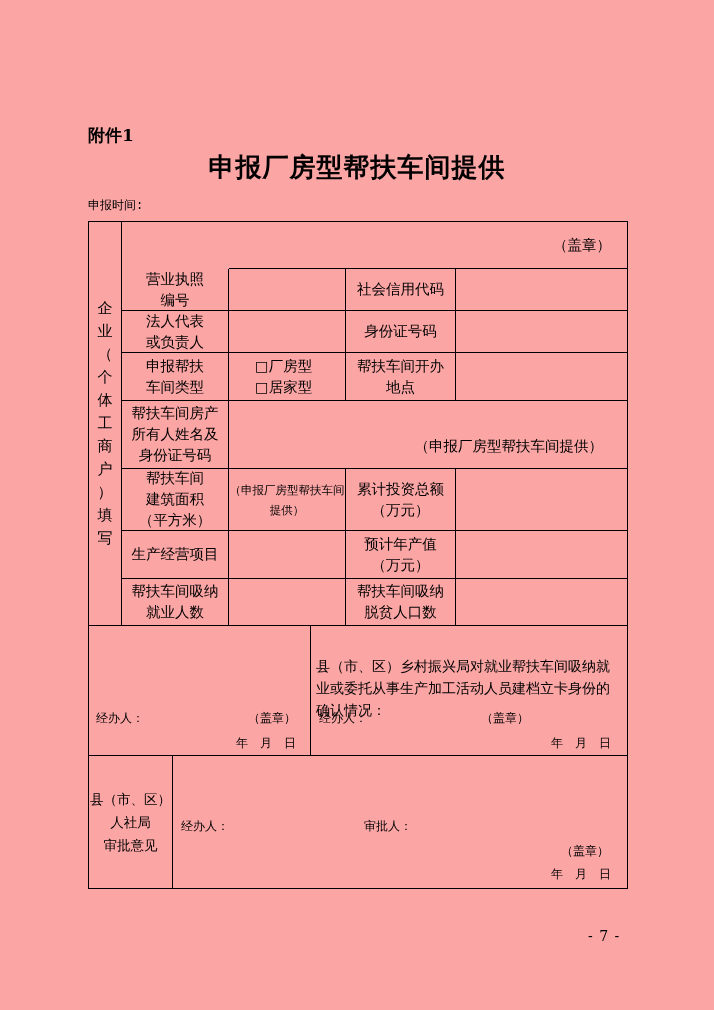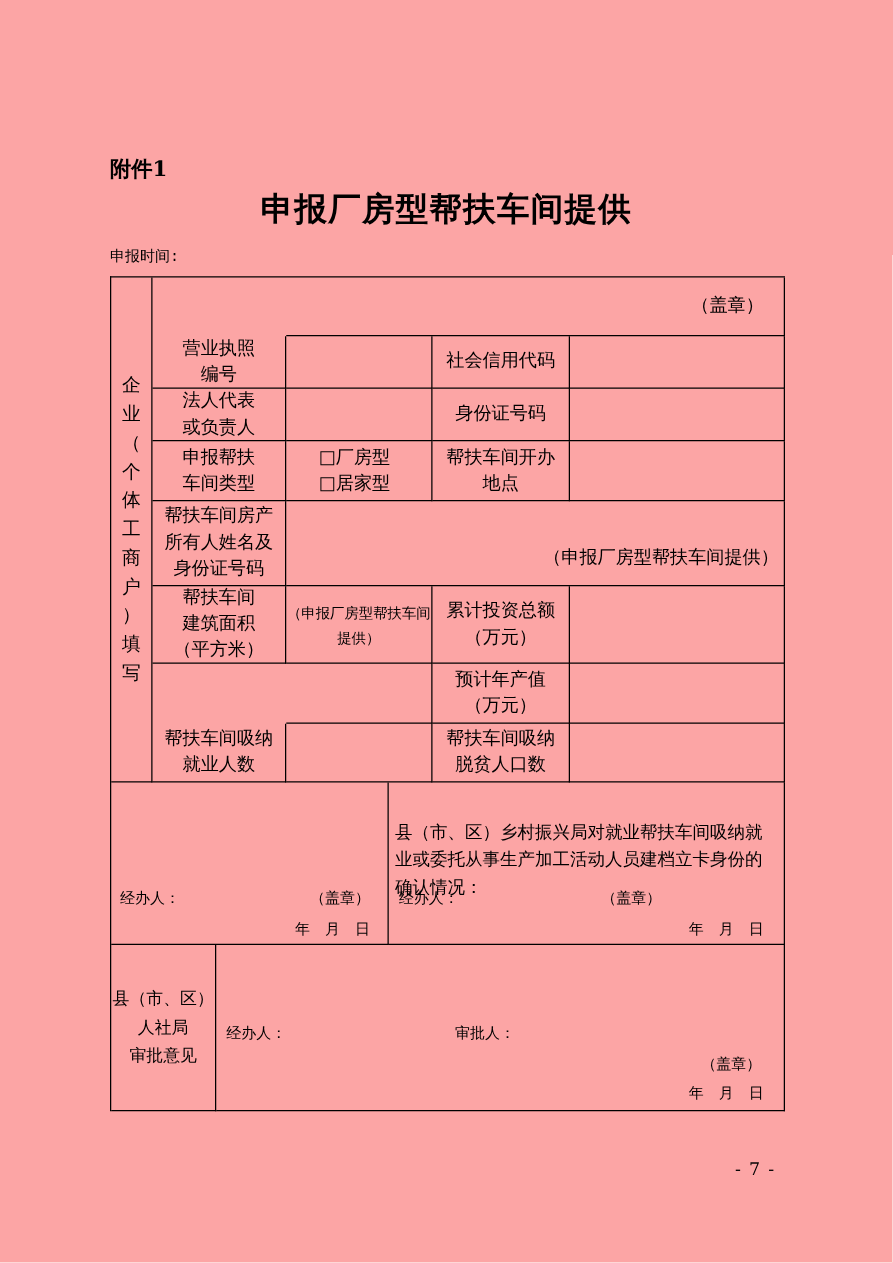--- a/index.html
+++ b/index.html
@@ -23,21 +23,21 @@
 
   .cell { position:absolute; border-right:1px solid #000; border-bottom:1px solid #000;
           font-size:14.5px; line-height:21px; display:flex; align-items:center;
           justify-content:center; text-align:center; white-space:pre-line; }
 
   .vert { width:17px; font-size:15px; line-height:23px; text-align:center;
           word-break:break-all; line-break:anywhere; }
 
   .seal-r  { justify-content:flex-end; padding-right:16px; }
   .opts    { justify-content:flex-start; text-align:left; padding-left:26px; }
-  .hint-br { justify-content:flex-end; align-items:flex-end; padding:0 4px 11px 0; }
+  .hint-br { justify-content:flex-end; align-items:flex-end; padding:0 24px 11px 0; }
   .hint-sm { font-size:11.5px; line-height:20px; }
 
   .box { display:block; text-align:left; padding:7px 5px; white-space:pre-line;
          line-height:22px; font-size:14px; }
   .abs { position:absolute; font-size:12px; line-height:17px; white-space:pre; }
 
   .appr-label { font-size:13.5px; line-height:23px; }
   .appr-main  { display:block; }
 </style>
 </head>
@@ -88,20 +88,21 @@
 
     <div class="cell" style="left:33px;top:247px;width:107px;height:62px">帮扶车间
 建筑面积
 （平方米）</div>
     <div class="cell hint-sm" style="left:140px;top:247px;width:117px;height:62px">（申报厂房型帮扶车间
 提供）</div>
     <div class="cell" style="left:257px;top:247px;width:110px;height:62px">累计投资总额
 （万元）</div>
     <div class="cell" style="left:367px;top:247px;width:172px;height:62px"></div>
 
+    <div class="cell" style="left:33px;top:309px;width:107px;height:48px">生产经营项目</div>
     <div class="cell" style="left:140px;top:309px;width:117px;height:48px"></div>
     <div class="cell" style="left:257px;top:309px;width:110px;height:48px">预计年产值
 （万元）</div>
     <div class="cell" style="left:367px;top:309px;width:172px;height:48px"></div>
 
     <div class="cell" style="left:33px;top:357px;width:107px;height:47px">帮扶车间吸纳
 就业人数</div>
     <div class="cell" style="left:140px;top:357px;width:117px;height:47px"></div>
     <div class="cell" style="left:257px;top:357px;width:110px;height:47px">帮扶车间吸纳
 脱贫人口数</div>

